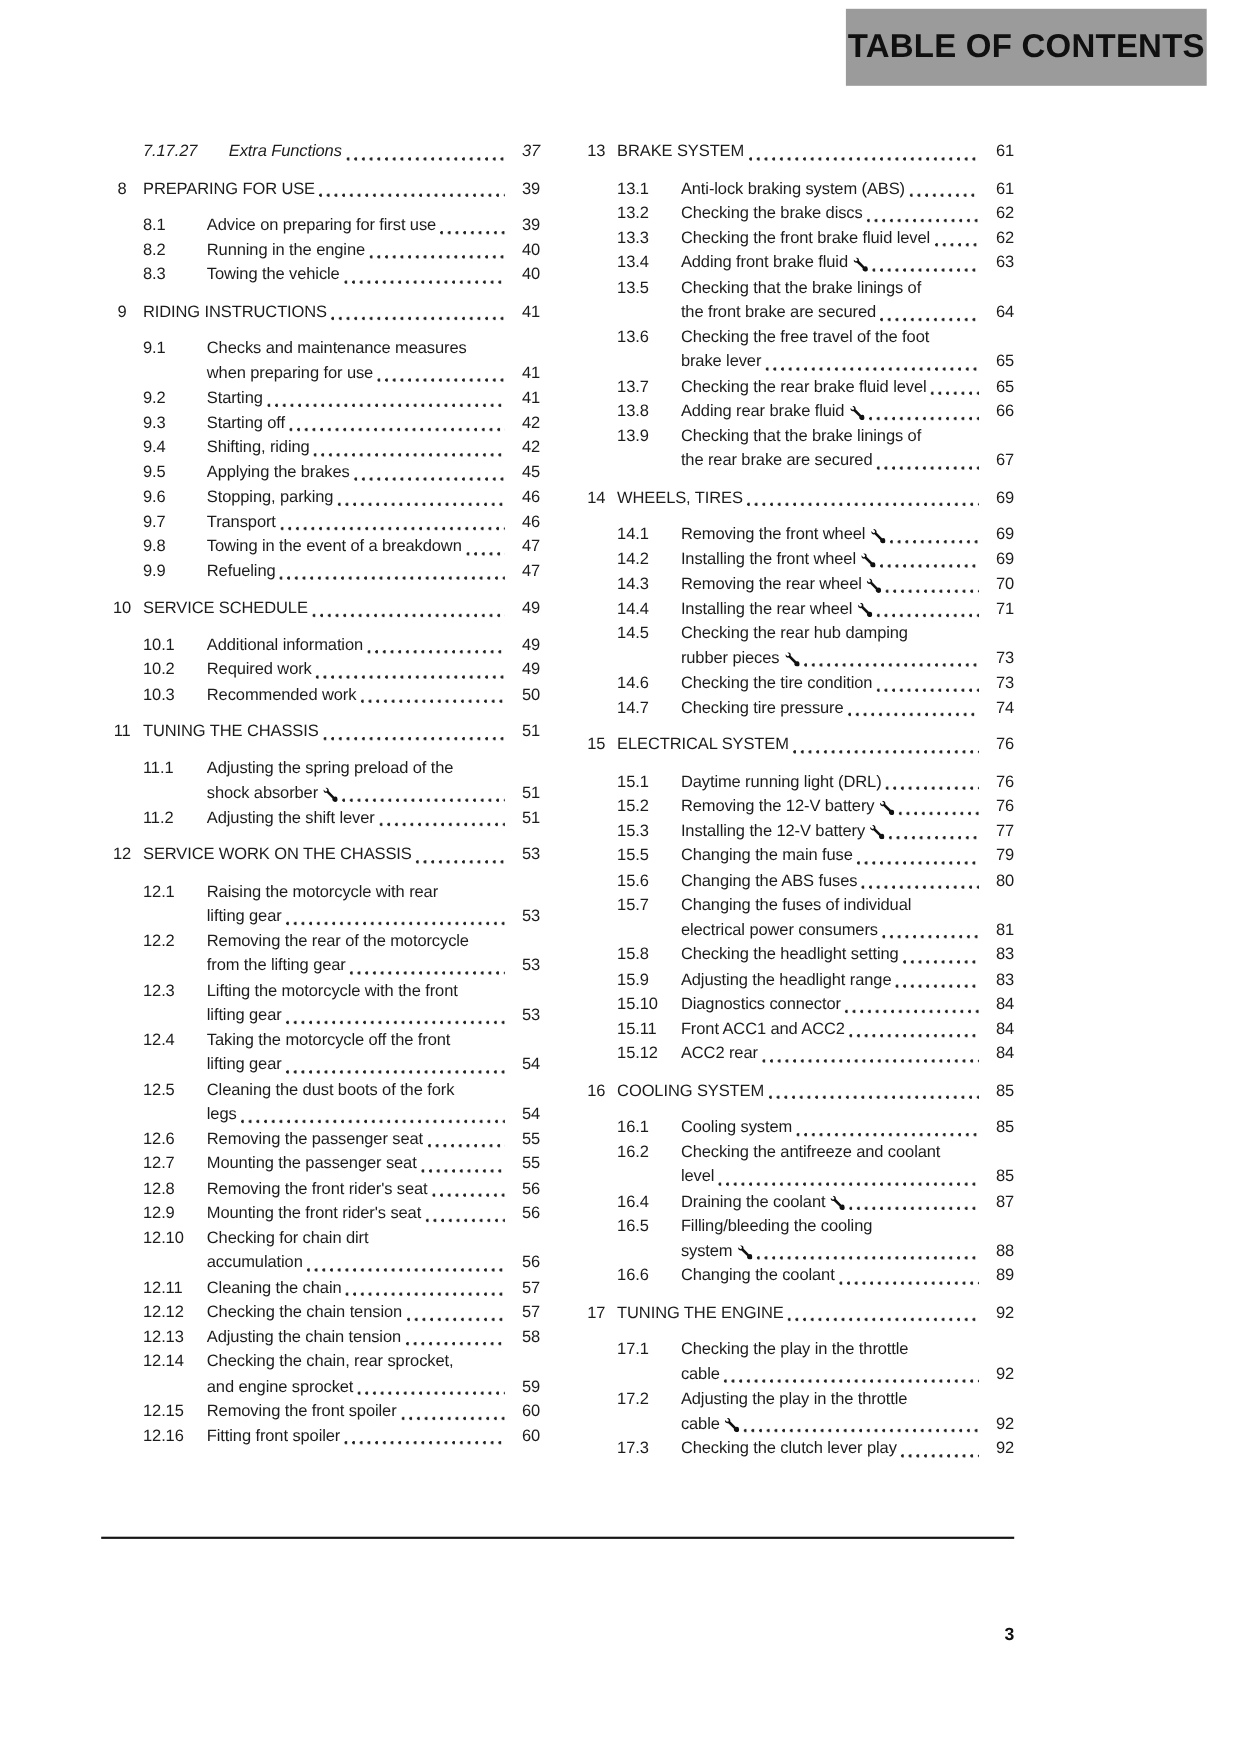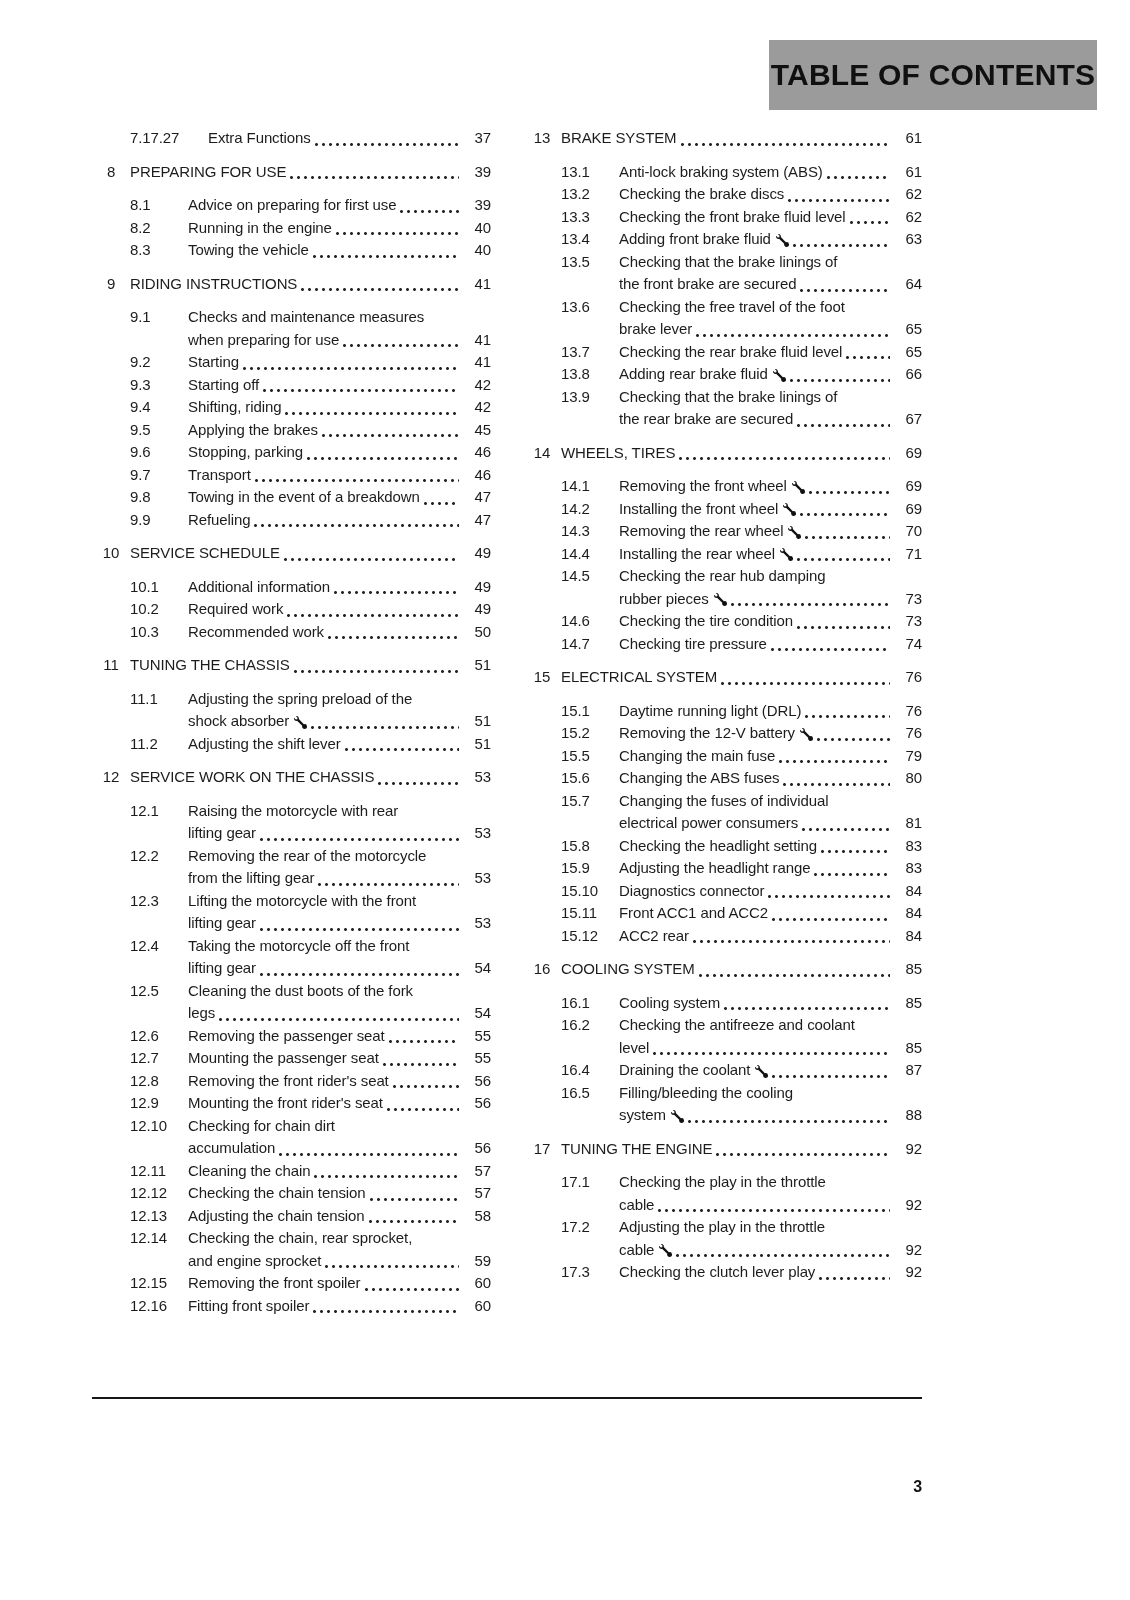--- a/index.html
+++ b/index.html
@@ -20,21 +20,20 @@
   .header-bar {
     position: absolute;
     left: 769px;
     top: 8px;
     width: 328px;
     height: 70px;
     background: #9b9b9b;
     display: flex;
     align-items: center;
     justify-content: center;
-    margin-top: 32px;
   }
   .header-title {
     font-size: 30px;
     font-weight: 700;
     color: #101010;
     letter-spacing: 0.2px;
     white-space: nowrap;
   }
 
   
@@ -48,21 +47,21 @@
   }
   .col { flex: 0 0 399px; width: 399px; }
 
   .row { display: flex; line-height: 22.5px; }
   .row.section { margin: 11px 0 11px 0; }
   .col .row.section:first-child { margin-top: 0; }
 
   .row .num { flex: 0 0 58px; }
   .row.section .num { flex: 0 0 38px; text-align: center; }
   .row.entry { padding-left: 38px; }
-  .row.entry3 { padding-left: 38px; }
+  .row.entry3 { padding-left: 38px; font-style: italic; }
   .row.entry3 .num { flex: 0 0 78px; }
 
   .rest { flex: 1; min-width: 0; }
   .tline.lastline { display: flex; align-items: baseline; }
   .t { flex: 0 1 auto; }
   .t b { font-weight: 400; }
 
   .dots {
     flex: 1 1 8px;
     min-width: 8px;
@@ -752,20 +751,33 @@
             <span class="t">Removing the 12-V battery</span>
             <svg viewBox="0 0 16 16" class="wrench">
               <path d="M.102 2.223A3.004 3.004 0 0 0 3.78 5.897l6.341 6.252A3.003 3.003 0 0 0 13 16a3 3 0 1 0-.851-5.878L5.897 3.781A3.004 3.004 0 0 0 2.223.1l2.141 2.142L4 4l-1.757.364L.102 2.223z"></path>
             </svg>
             <span class="dots"></span>
             <span class="pg">76</span>
           </div>
         </div>
       </div>
       <div class="row entry">
+        <span class="num">15.3</span>
+        <div class="rest">
+          <div class="tline lastline">
+            <span class="t">Installing the 12-V battery</span>
+            <svg viewBox="0 0 16 16" class="wrench">
+              <path d="M.102 2.223A3.004 3.004 0 0 0 3.78 5.897l6.341 6.252A3.003 3.003 0 0 0 13 16a3 3 0 1 0-.851-5.878L5.897 3.781A3.004 3.004 0 0 0 2.223.1l2.141 2.142L4 4l-1.757.364L.102 2.223z"></path>
+            </svg>
+            <span class="dots"></span>
+            <span class="pg">77</span>
+          </div>
+        </div>
+      </div>
+      <div class="row entry">
         <span class="num">15.5</span>
         <div class="rest">
           <div class="tline lastline">
             <span class="t">Changing the main fuse</span>
             <span class="dots"></span>
             <span class="pg">79</span>
           </div>
         </div>
       </div>
       <div class="row entry">
@@ -890,20 +902,30 @@
           <div class="tline lastline">
             <span class="t">system</span>
             <svg viewBox="0 0 16 16" class="wrench">
               <path d="M.102 2.223A3.004 3.004 0 0 0 3.78 5.897l6.341 6.252A3.003 3.003 0 0 0 13 16a3 3 0 1 0-.851-5.878L5.897 3.781A3.004 3.004 0 0 0 2.223.1l2.141 2.142L4 4l-1.757.364L.102 2.223z"></path>
             </svg>
             <span class="dots"></span>
             <span class="pg">88</span>
           </div>
         </div>
       </div>
+      <div class="row entry">
+        <span class="num">16.6</span>
+        <div class="rest">
+          <div class="tline lastline">
+            <span class="t">Changing the coolant</span>
+            <span class="dots"></span>
+            <span class="pg">89</span>
+          </div>
+        </div>
+      </div>
       <div class="row section">
         <span class="num">17</span>
         <div class="rest">
           <div class="tline lastline">
             <span class="t">TUNING THE ENGINE</span>
             <span class="dots"></span>
             <span class="pg">92</span>
           </div>
         </div>
       </div>

